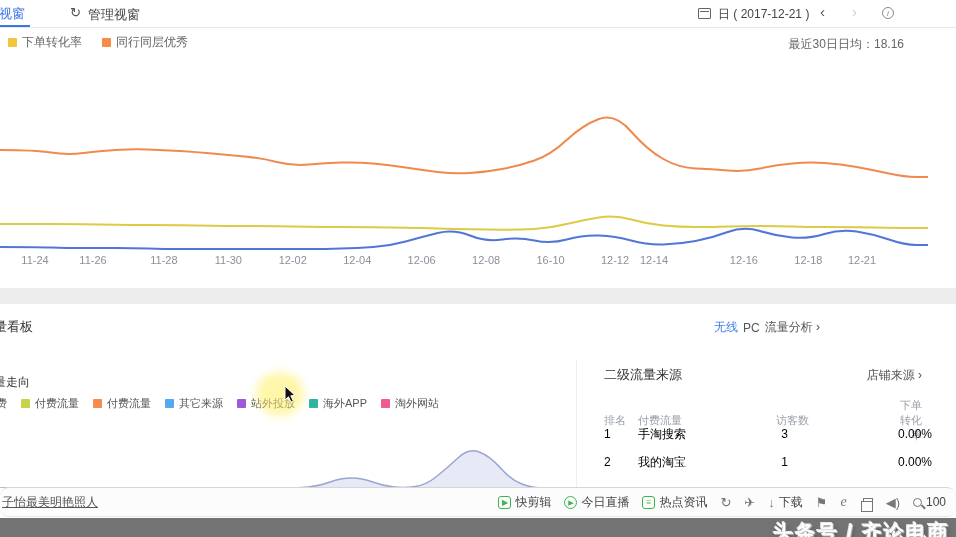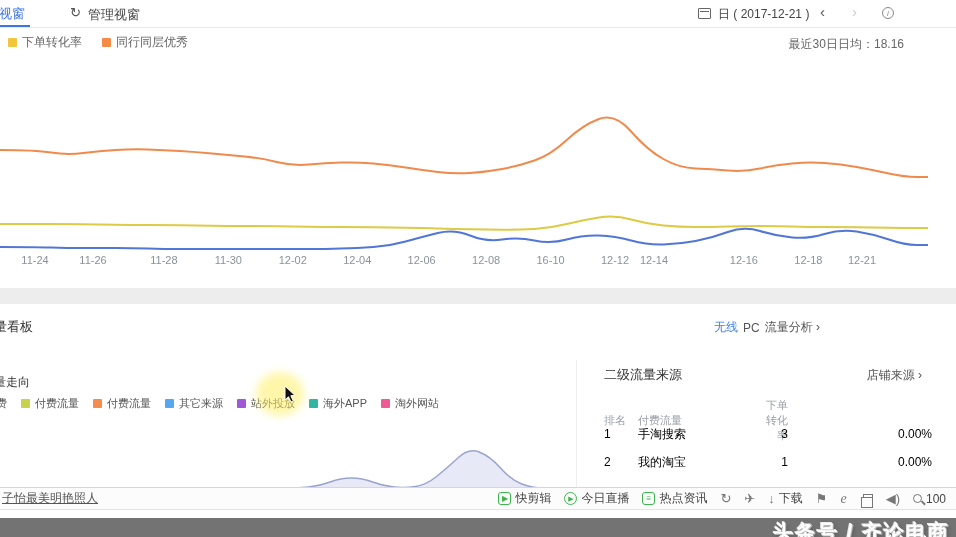--- a/index.html
+++ b/index.html
@@ -63,21 +63,21 @@
   .sb-item { height:33px; line-height:33px; padding-left:7px; font-size:11.5px; color:#555; border-bottom:1px solid #ececec; white-space:nowrap; }
   .sb-item:last-child { border-bottom:none; }
   .sb-item.active { background:#2f7cf3; color:#fff; }
   .sb-extra { padding:9px 0 9px 6px; font-size:14px; color:#333; white-space:nowrap; }
 
   
   .halo { position:absolute; left:256px; top:372px; width:48px; height:44px; border-radius:50%; background:rgba(255,238,100,0.55); filter:blur(4px); }
   .cursor { position:absolute; left:284px; top:385px; }
 
   
-  .browser-bar { position:absolute; left:0; top:487px; width:956px; height:23px; background:#fcfcfc; border-top:1px solid #d6d6d6; border-bottom:1px solid #e4e4e4; display:flex; align-items:center; font-size:12px; color:#555; }
+  .browser-bar { position:absolute; left:0; top:487px; width:956px; height:30px; background:#fcfcfc; border-top:1px solid #d6d6d6; border-bottom:1px solid #e4e4e4; display:flex; align-items:center; font-size:12px; color:#555;border-radius:9px; }
   .hot-link { margin-left:2px; text-decoration:underline; color:#555; white-space:nowrap; }
   .tools { margin-left:auto; display:flex; align-items:center; gap:13px; padding-right:10px; white-space:nowrap; }
   .tool { display:flex; align-items:center; gap:4px; color:#444; }
   .g-box { display:inline-block; width:13px; height:13px; border:1px solid #3cb54a; border-radius:3px; color:#3cb54a; font-size:8px; line-height:12px; text-align:center; }
   .g-circle { display:inline-block; width:13px; height:13px; border:1px solid #3cb54a; border-radius:50%; color:#3cb54a; font-size:7px; line-height:12px; text-align:center; }
   .grey-ic { color:#777; font-size:13px; }
   .e-ic { font-family:"Liberation Serif",serif; font-style:italic; font-size:14px; color:#777; }
   .win-ic { position:relative; width:10px; height:9px; border:1px solid #777; margin-left:3px; }
   .win-ic::before { content:""; position:absolute; left:-3px; top:2px; width:10px; height:9px; border:1px solid #777; background:#fcfcfc; }
   .mag-ic { position:relative; width:9px; height:9px; border:1.5px solid #777; border-radius:50%; }
@@ -183,20 +183,21 @@
 
     <div class="traffic-panel">
       <div class="tp-head">
         <span class="tp-title">二级流量来源</span>
         <span class="tp-link">店铺来源 ›</span>
       </div>
       <div class="tp-table">
         <div class="tp-row tp-hrow">
           <span>排名</span>
           <span>付费流量</span>
+          <span class="c-head-vis">访客数</span>
           <span class="c-conv">下单转化率</span>
         </div>
         <div class="tp-row">
           <span>1</span>
           <span>手淘搜索</span>
           <span class="c-num">3</span>
           <span><span class="bar" style="width: 48px;"></span></span>
           <span class="c-conv">0.00%</span>
         </div>
         <div class="tp-row">

